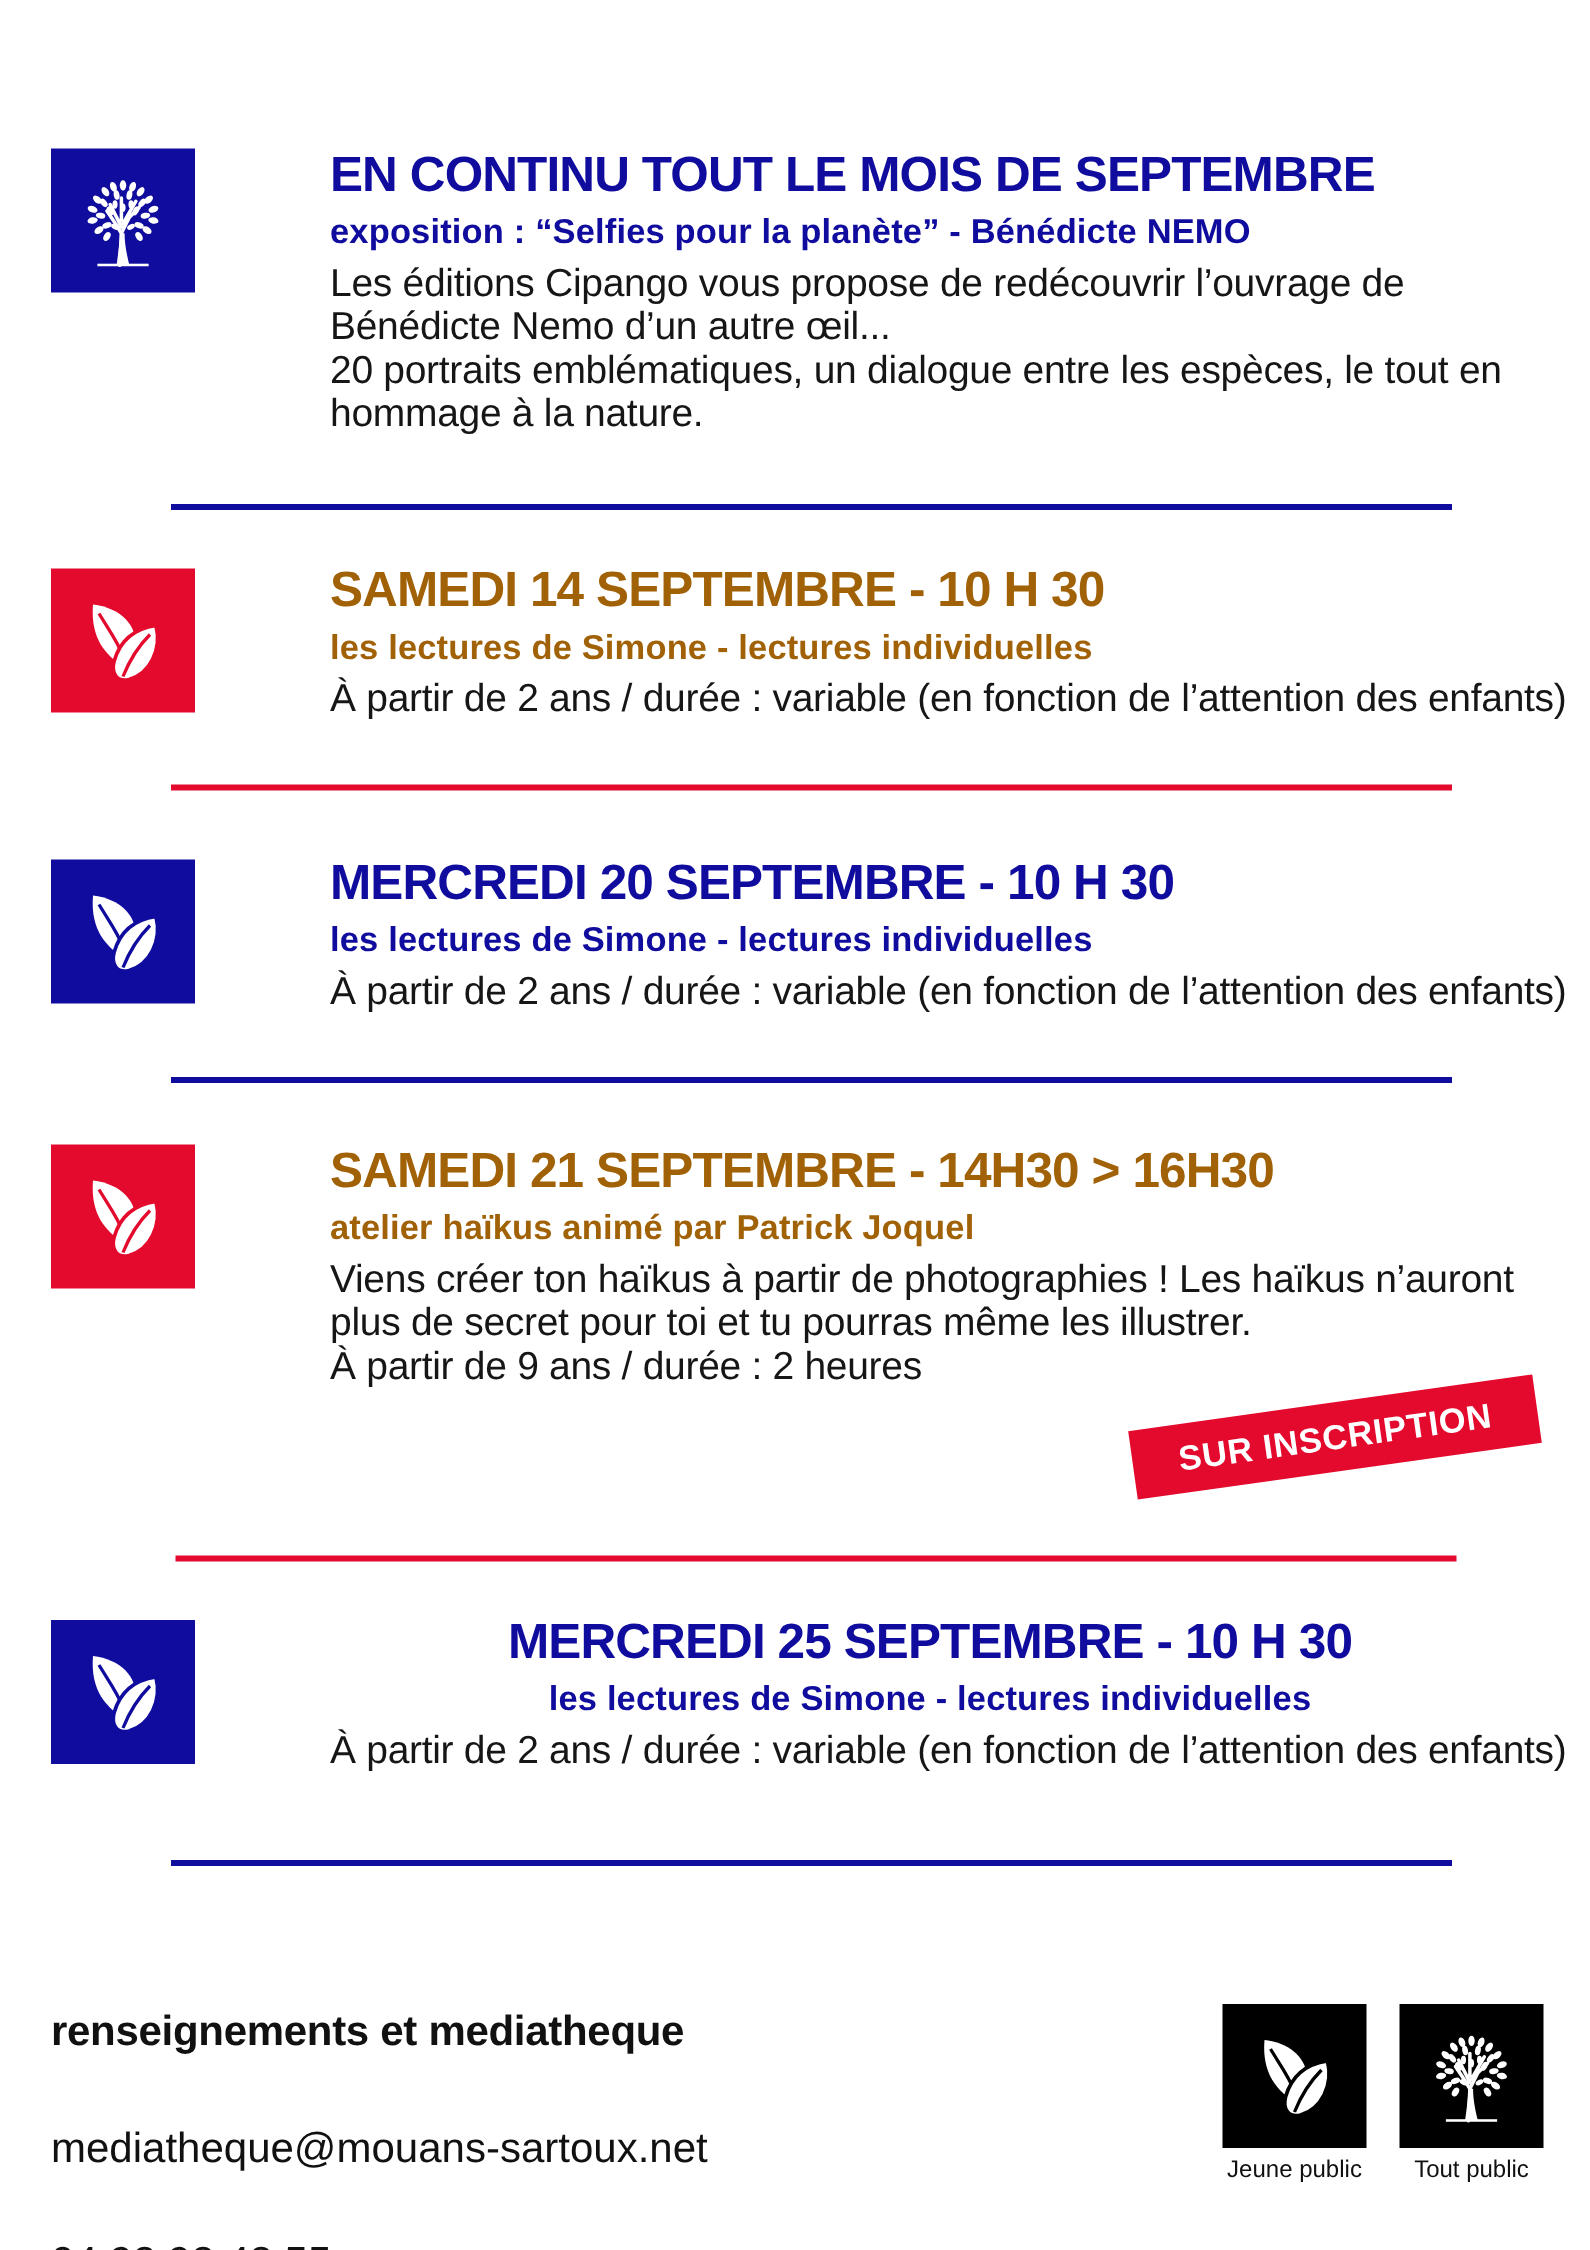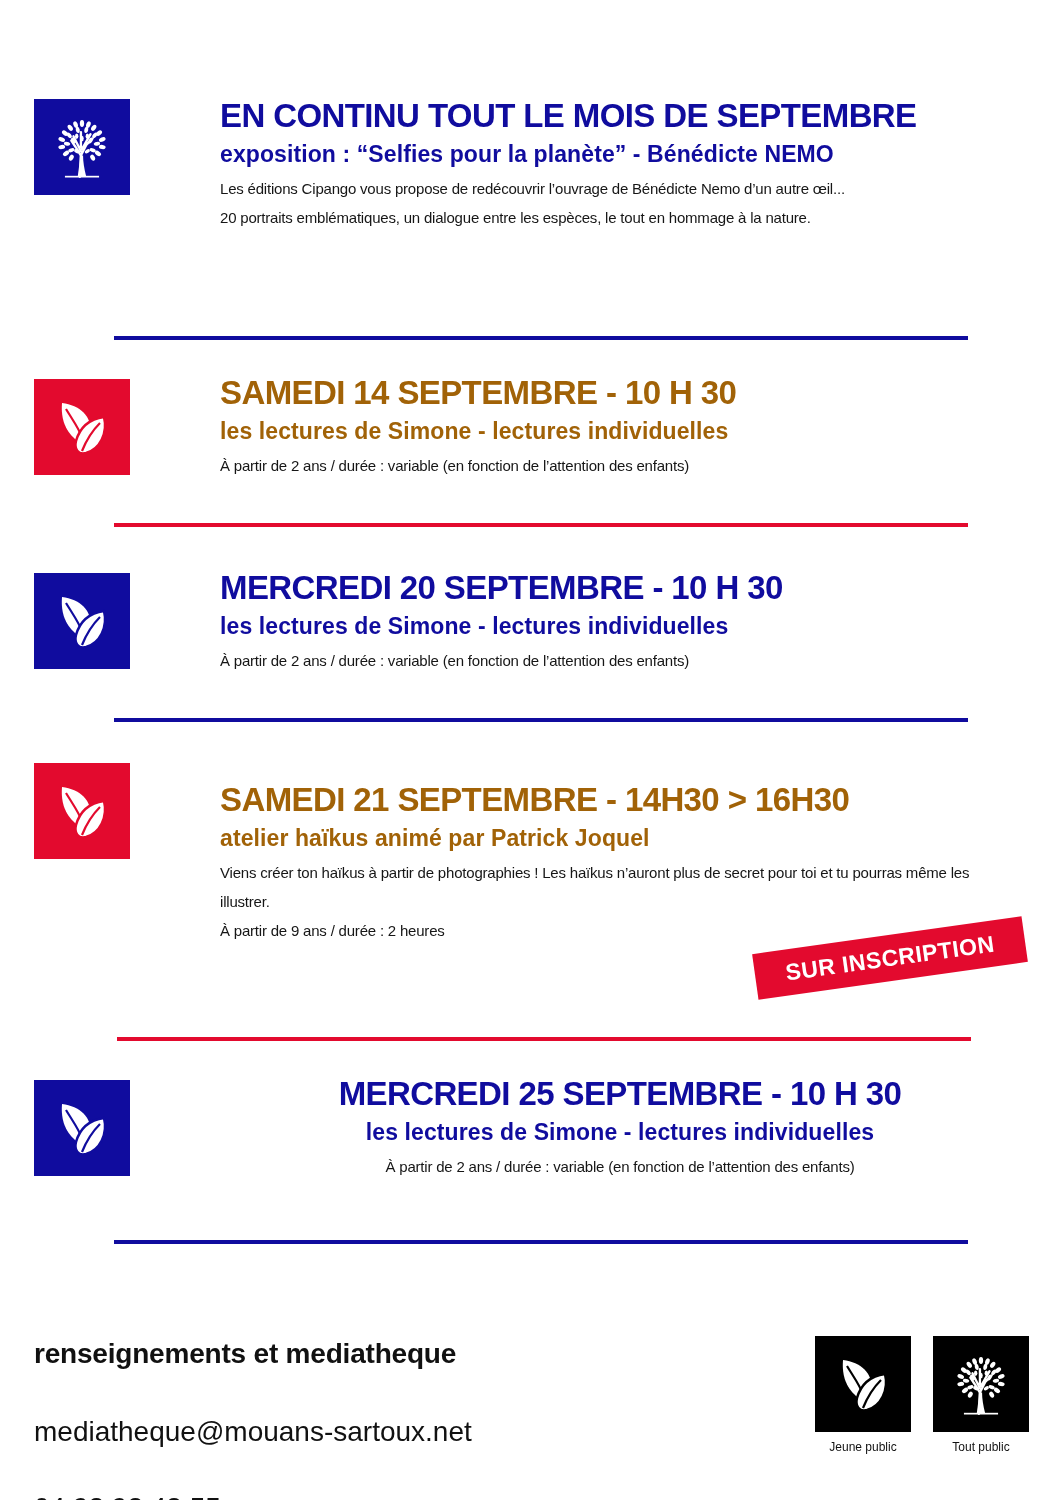--- a/index.html
+++ b/index.html
@@ -7,40 +7,40 @@
   body { position: relative; font-family: "Liberation Sans", "DejaVu Sans", sans-serif; color: #1a1a1a; }
 
   .icon-box { position: absolute; left: 34px; width: 96px; height: 96px; display: flex; align-items: center; justify-content: center; }
   .icon-box.blue { background: #100c9e; }
   .icon-box.red { background: #e30a2e; }
   .icon-box svg { display: block; }
 
   .event { position: absolute; left: 183px; right: 40px; margin-left: 37px; }
   .ev-title { font-weight: bold; font-size: 33px; line-height: 40px; letter-spacing: -0.6px; white-space: nowrap; }
   .ev-sub { font-weight: bold; font-size: 23px; line-height: 32px; margin-top: 2px; white-space: nowrap; letter-spacing: 0.1px; }
-  .ev-body { font-size: 15px; line-height: 29px; margin-top: 4px; color: #161616; letter-spacing: -0.2px; }
+  .ev-body { font-size: 26px; line-height: 29px; margin-top: 4px; color: #161616; letter-spacing: -0.2px; }
   .ev-body p { margin: 0; }
   .blue-t { color: #100c9e; }
   .red-t { color: #a16207; }
 
   .divider { position: absolute; height: 4px; }
   .divider.blue { background: #100c9e; }
   .divider.red { background: #e30a2e; }
 
   .stamp { position: absolute; left: 754px; top: 935px; width: 272px; height: 46px; background: #e30a2e; color: #fff;
            transform: rotate(-8deg); transform-origin: center; display: flex; align-items: center; justify-content: center;
            font-weight: bold; font-size: 23px; letter-spacing: 0.5px; white-space: nowrap; }
 
   .contact { position: absolute; left: 34px; top: 1337px; }
   .contact-title { font-weight: bold; font-size: 28px; line-height: 34px; color: #111; letter-spacing: -0.2px; }
   .contact-line { font-size: 28px; line-height: 31px; color: #111; margin-top: 45px; }
 
   .legend { position: absolute; top: 1336px; width: 96px; text-align: center; }
   .legend .box { width: 96px; height: 96px; background: #000; display: flex; align-items: center; justify-content: center; }
-  .legend .lbl { font-size: 12px; line-height: 20px; margin-top: 5px; color: #111; white-space: nowrap; margin-left: -10px; margin-right: -10px; }
+  .legend .lbl { font-size: 16px; line-height: 20px; margin-top: 5px; color: #111; white-space: nowrap; margin-left: -10px; margin-right: -10px; }
 </style>
 </head>
 <body>
 
 <svg width="0" height="0" style="position:absolute">
   <defs>
     <symbol id="sym-leaves" viewBox="0 0 60 60">
       <path d="M10 6 C 28 8, 40 20, 38 34 C 37 40, 33 44, 28 46 C 20 40, 8 30, 10 6 Z" fill="#fff"></path>
       <path d="M14 12 C 20 22, 26 30, 30 40" stroke="currentColor" stroke-width="2.2" fill="none"></path>
       <path d="M52 20 C 56 36, 48 52, 34 56 C 26 58, 22 52, 24 44 C 28 30, 38 22, 52 20 Z" fill="#fff" stroke="currentColor" stroke-width="2.5"></path>
@@ -127,21 +127,21 @@
     <p style="white-space:nowrap;">À partir de 2 ans / durée : variable (en fonction de l’attention des enfants)</p>
   </div>
 </div>
 <div class="divider blue" style="left:114px; width:854px; top:718px;"></div>
 
 <div class="icon-box red" style="top:763px;">
   <svg width="60" height="60" style="color:#e30a2e">
       <use href="#sym-leaves"></use>
     </svg>
 </div>
-<div class="event" style="top:780px;">
+<div class="event" style="top:760px;">
   <div class="ev-title red-t">SAMEDI 21 SEPTEMBRE - 14H30 &gt; 16H30</div>
   <div class="ev-sub red-t">atelier haïkus animé par Patrick Joquel</div>
   <div class="ev-body">
     <p style="width:800px;">Viens créer ton haïkus à partir de photographies ! Les haïkus n’auront plus de secret pour toi et tu pourras même les illustrer.</p>
     <p>À partir de 9 ans / durée : 2 heures</p>
   </div>
 </div>
 <div class="stamp">SUR INSCRIPTION</div>
 <div class="divider red" style="left:117px; width:854px; top:1037px;"></div>
 

